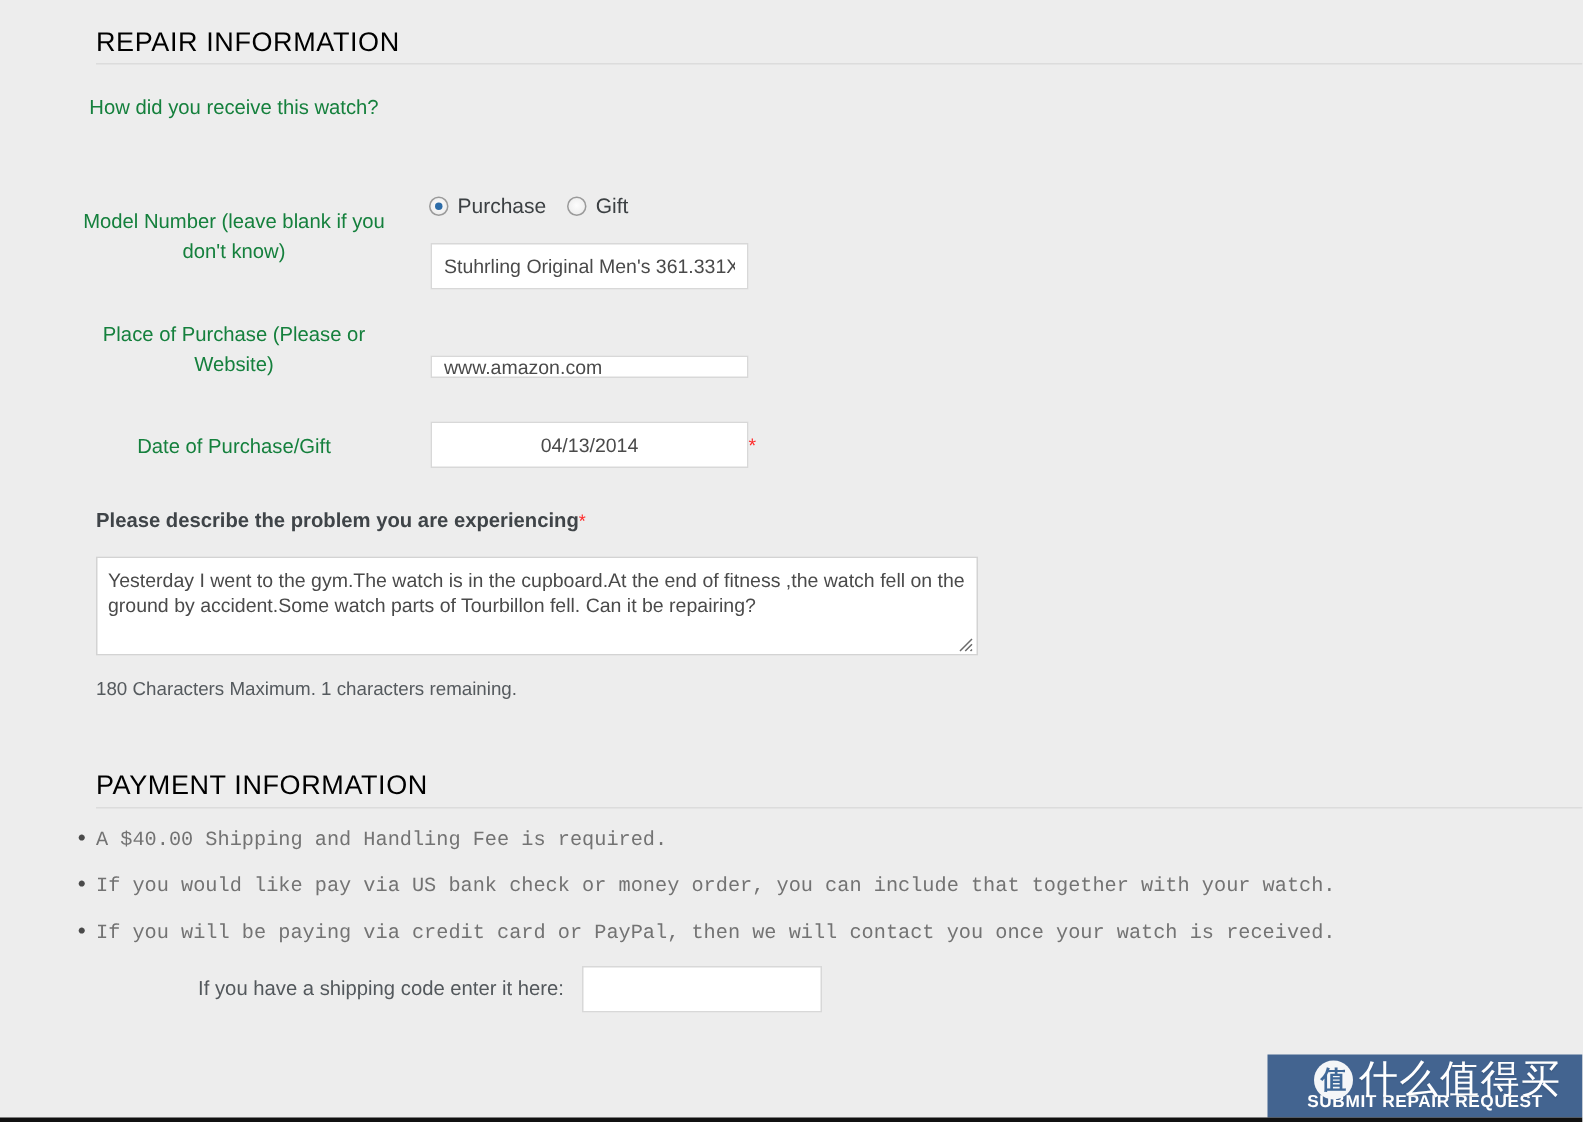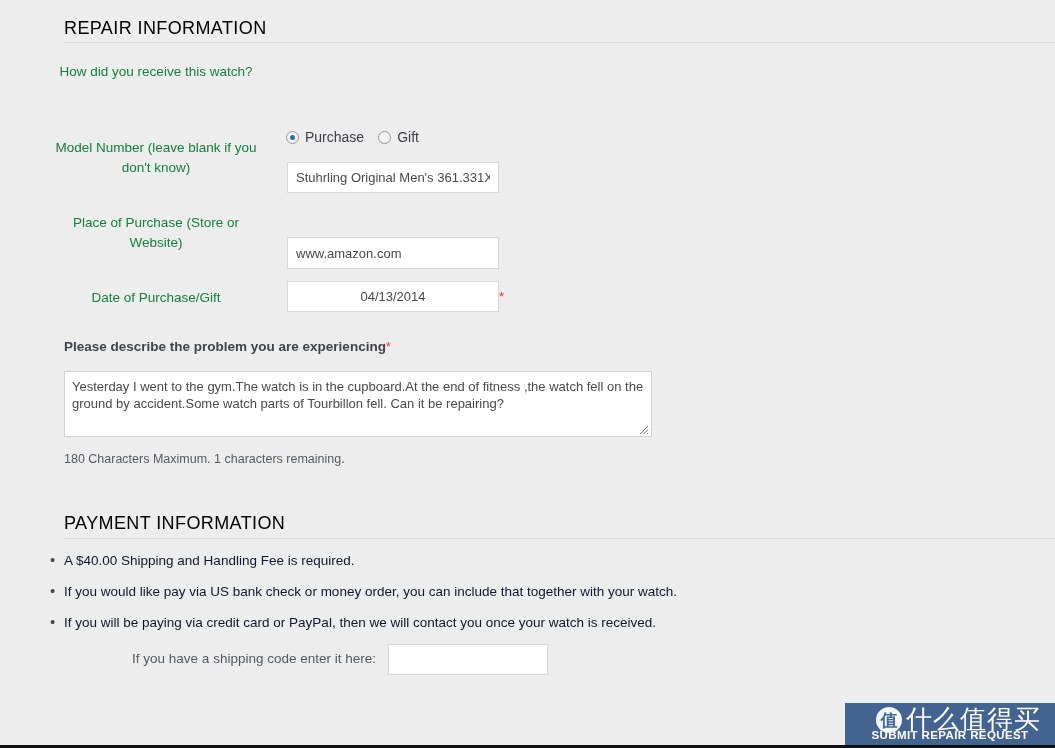--- a/index.html
+++ b/index.html
@@ -106,21 +106,21 @@
   #label-model { top: 138px; }
   #input-model {
     left: 287px; top: 162px;
     width: 212px; height: 31px;
   }
 
   
   #label-place { top: 213px; }
   #input-place {
     left: 287px; top: 237px;
-    width: 212px; height: 32px;
+    width: 212px; height: 15px;
   }
 
   
   #label-date { top: 288px; }
   #input-date {
     left: 287px; top: 281px;
     width: 212px; height: 31px; text-align: center;
   }
   #req-date {
     position: absolute;
@@ -178,24 +178,25 @@
     position: absolute;
     left: 64px; top: 550px;
     margin: 0; padding: 0;
     list-style: none;
     width: 900px;
   }
   #payment-list li {
     position: relative;
     padding-left: 0;
     font-size: 13.5px;
-    color: #0f172a;
+    color: #737373;
     height: 31px;
     line-height: 22px;
     white-space: nowrap;
+    font-family: Liberation Mono, monospace;
   }
   #payment-list li::before {
     content: "\2022";
     position: absolute;
     left: -14px;
     top: -1px;
     color: #4a4a4a;
     font-size: 15px;
   }
 
@@ -284,21 +285,21 @@
   <div id="radio-group">
     <span class="radio checked"></span>
     <span class="radio-label">Purchase</span>
     <span class="radio"></span>
     <span class="radio-label">Gift</span>
   </div>
 
   <div class="form-label wrapped" id="label-model">Model Number (leave blank if you don't know)</div>
   <input class="text-input" id="input-model" type="text" value="Stuhrling Original Men's 361.331X2 TOURBILLON" style="">
 
-  <div class="form-label wrapped" id="label-place">Place of Purchase (Store or Website)</div>
+  <div class="form-label wrapped" id="label-place">Place of Purchase (Please or Website)</div>
   <input class="text-input" id="input-place" type="text" value="www.amazon.com" style="">
 
   <div class="form-label" id="label-date">Date of Purchase/Gift</div>
   <input class="text-input" id="input-date" type="text" value="04/13/2014" style="">
   <span id="req-date">*</span>
 
   <div id="problem-heading">
     <span>Please describe the problem you are experiencing</span><span class="req">*</span>
   </div>
   <textarea id="problem-textarea" style="">Yesterday I went to the gym.The watch is in the cupboard.At the end of fitness ,the watch fell on the ground by accident.Some watch parts of Tourbillon fell. Can it be repairing?</textarea>

